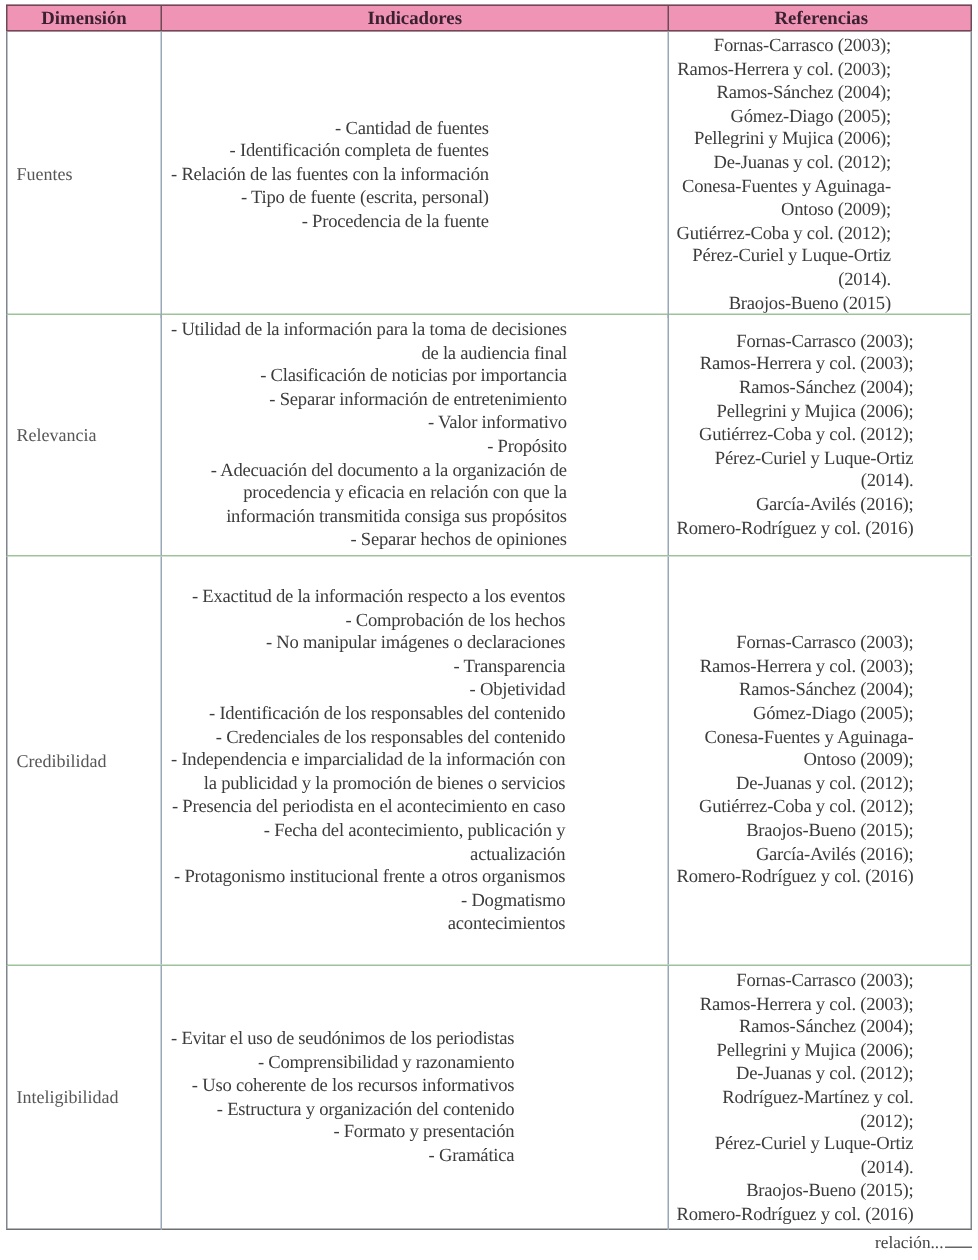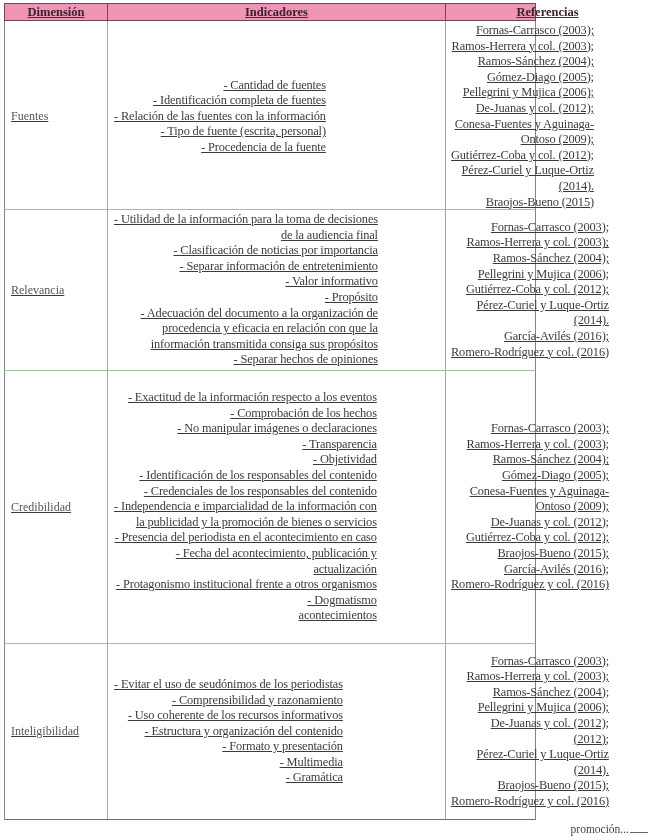--- a/index.html
+++ b/index.html
@@ -1,18 +1,18 @@
 <!DOCTYPE html>
 <html><head>
 <meta charset="utf-8">
 <style>
   html, body { margin: 0; padding: 0; background: #ffffff; }
   body { width: 652px; height: 840px; position: relative; overflow: hidden;
          font-family: "DejaVu Serif", "Liberation Serif", serif; color: #3a3a3a; }
-  .table { position: absolute; left: 4px; top: 3px; width: 532px; text-decoration: underline; }
+  .table { position: absolute; left: 4px; top: 3px; width: 644px; }
   .hdr { display: grid; grid-template-columns: 102px 338px 204px; height: 18px;
          background: #ef94b5; border: 1px solid #6b4a55; box-sizing: border-box; }
   .hdr div { font-weight: bold; font-size: 12.5px; color: #3b2030; text-align: center;
              line-height: 16px; font-family: "Liberation Serif", serif; }
   .hdr div + div { border-left: 1px solid #6b4a55; }
   .row { display: grid; grid-template-columns: 102px 338px 204px;
          border-left: 1.5px solid #7f858c; border-right: 1.5px solid #7f858c;
          border-bottom: 1px solid #9ec39a; box-sizing: border-box; }
   .row.last { border-bottom: 1.5px solid #6c7075; }
   .cell { box-sizing: border-box; display: flex; align-items: center; }
@@ -137,36 +137,36 @@
 
   <div class="row last" style="height:176px">
     <div class="cell dim">Inteligibilidad</div>
     <div class="cell ind">
         <div class="lines">
           <div>- Evitar el uso de seudónimos de los periodistas</div>
           <div>- Comprensibilidad y razonamiento</div>
           <div>- Uso coherente de los recursos informativos</div>
           <div>- Estructura y organización del contenido</div>
           <div>- Formato y presentación</div>
-          <div>- Multimedia</div>
           <div>- Gramática</div>
         </div>
       </div>
     <div class="cell ref">
         <div class="lines">
           <div>Fornas-Carrasco (2003);</div>
           <div>Ramos-Herrera y col. (2003);</div>
           <div>Ramos-Sánchez (2004);</div>
           <div>Pellegrini y Mujica (2006);</div>
           <div>De-Juanas y col. (2012);</div>
+          <div>Rodríguez-Martínez y col.</div>
           <div>(2012);</div>
           <div>Pérez-Curiel y Luque-Ortiz</div>
           <div>(2014).</div>
           <div>Braojos-Bueno (2015);</div>
           <div>Romero-Rodríguez y col. (2016)</div>
         </div>
       </div>
   </div>
 </div>
 
 <div class="cont">
-  <span>promoción...</span><span class="rule"></span>
+  <span>relación...</span><span class="rule"></span>
 </div>
 
 </body></html>

